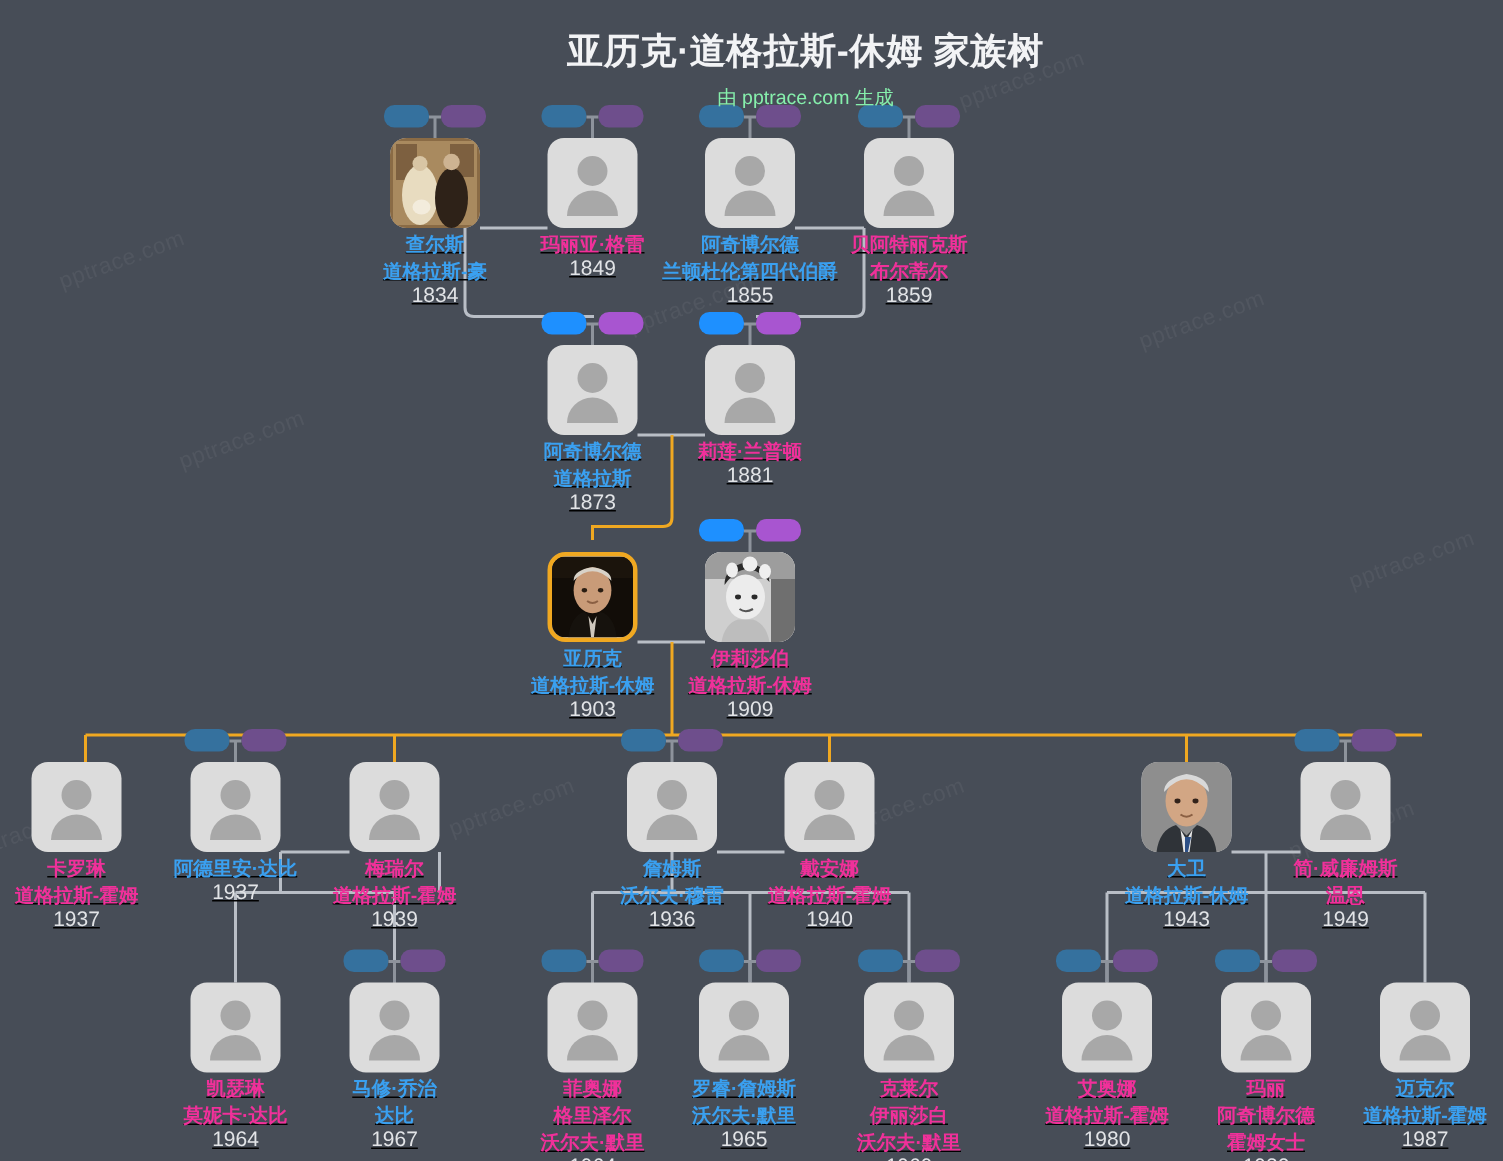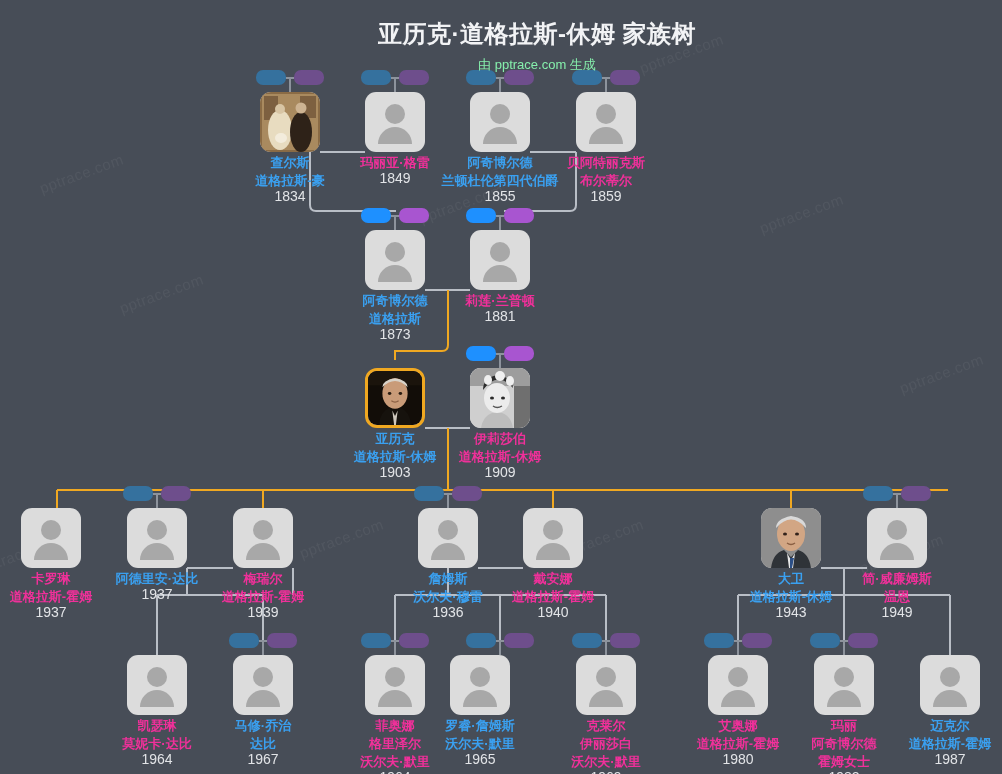--- a/index.html
+++ b/index.html
@@ -23,21 +23,21 @@
   
   .badges{position:absolute;z-index:3;width:68px;height:22px;}
   .badges .bg-blue,.badges .bg-purple{position:absolute;top:0;width:30px;height:15px;border-radius:7px;}
   .badges .bg-blue{left:0;background:#35719e;}
   .badges .bg-purple{left:38px;background:#6e4e8c;}
   .badges.hl .bg-blue{background:#1e90ff;}
   .badges.hl .bg-purple{background:#a855d0;}
   .badges .bconn{position:absolute;left:30px;top:7px;width:8px;height:2px;background:#8d939c;}
   .badges .bstem{position:absolute;left:33px;top:8px;width:2px;height:14px;background:#8d939c;}
   
-  .person{position:absolute;z-index:4;width:124px;text-align:center;}
+  .person{position:absolute;z-index:4;width:124px;text-align:center;text-decoration:underline;}
   .pbox{width:60px;height:60px;margin:0 auto;border-radius:11px;background:#dcdcdc;
         position:relative;overflow:hidden;box-sizing:border-box;}
   .pbox.gold{border:3px solid #f0a821;border-radius:12px;}
   .av-head{position:absolute;left:50%;top:12px;width:20px;height:20px;margin-left:-10px;
            border-radius:50%;background:#a8a8a8;}
   .av-body{position:absolute;left:50%;bottom:8px;margin-left:-17px;width:34px;height:17px;
            background:#a8a8a8;border-radius:17px 17px 0 0;}
   .photo{position:absolute;inset:0;}
   .pname{margin-top:3px;font-size:13px;font-weight:700;line-height:15px;white-space:nowrap;}
   .pname.m{color:#3aa0f0;}
@@ -390,21 +390,21 @@
       <div class="pname f">格里泽尔</div>
       <div class="pname f">沃尔夫·默里</div>
       <div class="pyear">1964</div>
     </div>
     <div class="badges" style="left: 466px; top: 633px;">
       <span class="bg-blue"></span>
       <span class="bconn"></span>
       <span class="bg-purple"></span>
       <span class="bstem"></span>
     </div>
-    <div class="person" style="left: 418px; top: 655px;">
+    <div class="person" style="left: 434px; top: 655px;">
       <div class="pbox">
         <span class="av-head"></span>
         <span class="av-body"></span>
       </div>
       <div class="pname m">罗睿·詹姆斯</div>
       <div class="pname m">沃尔夫·默里</div>
       <div class="pyear">1965</div>
     </div>
     <div class="badges" style="left: 572px; top: 633px;">
       <span class="bg-blue"></span>

